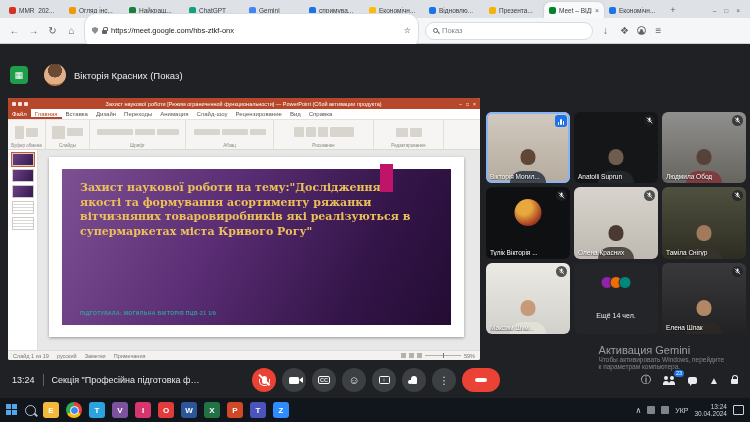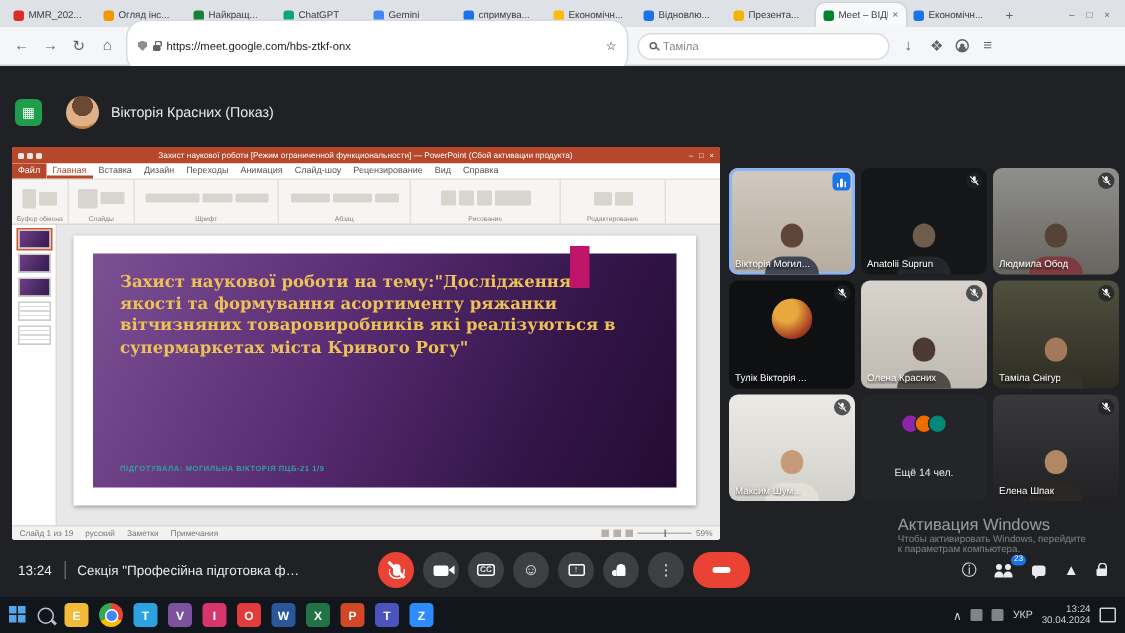--- a/index.html
+++ b/index.html
@@ -220,21 +220,21 @@
     <span class="nbtn">↻</span>
     <span class="nbtn">⌂</span>
     <div class="urlbar">
       <span class="shield"></span>
       <span class="lock"></span>
       <span class="urltxt">https://meet.google.com/hbs-ztkf-onx</span>
       <span class="star">☆</span>
     </div>
     <div class="searchbar">
       <span class="glass"></span>
-      <span>Таміла</span>
+      <span>Показ</span>
     </div>
     <span class="nbtn">↓</span>
     <span class="nbtn">❖</span>
     <span class="acct"></span>
     <span class="nbtn">≡</span>
   </div>
 
   <div class="page">
 
     <div class="extbadge">▦</div>
@@ -491,21 +491,21 @@
             <span class="i-chat"></span>
           </span>
         <span class="ricon">▲</span>
         <span class="ricon">
             <span class="i-lockw"></span>
           </span>
       </div>
     </div>
 
     <div class="activation">
-      <div class="acttitle">Активация Windows</div>
+      <div class="acttitle">Активация Gemini</div>
       <div class="actline">Чтобы активировать Windows, перейдите</div>
       <div class="actline">к параметрам компьютера.</div>
     </div>
   </div>
 
   <div class="taskbar">
     <span class="start">
         <b></b>
         <b></b>
         <b></b>

